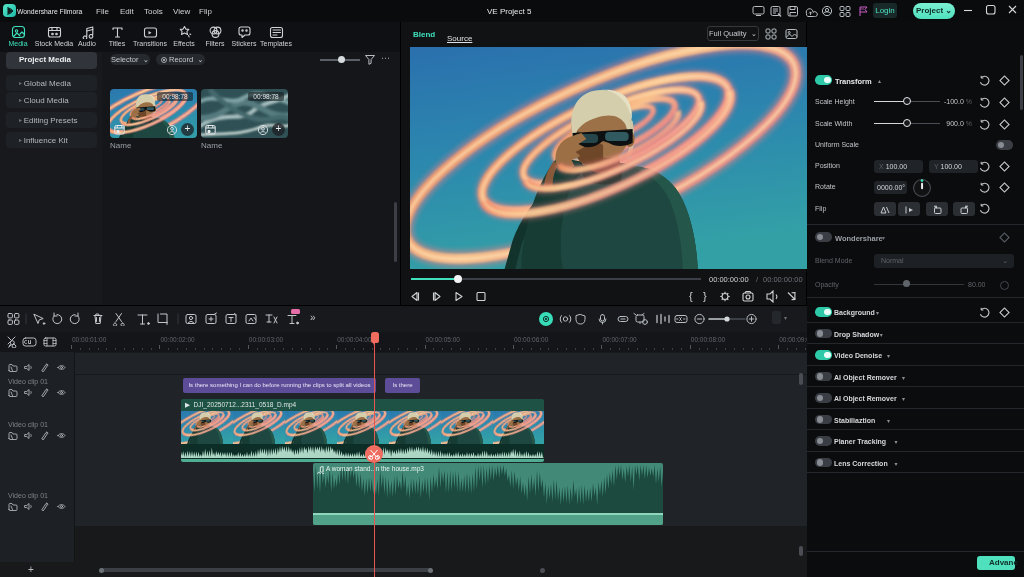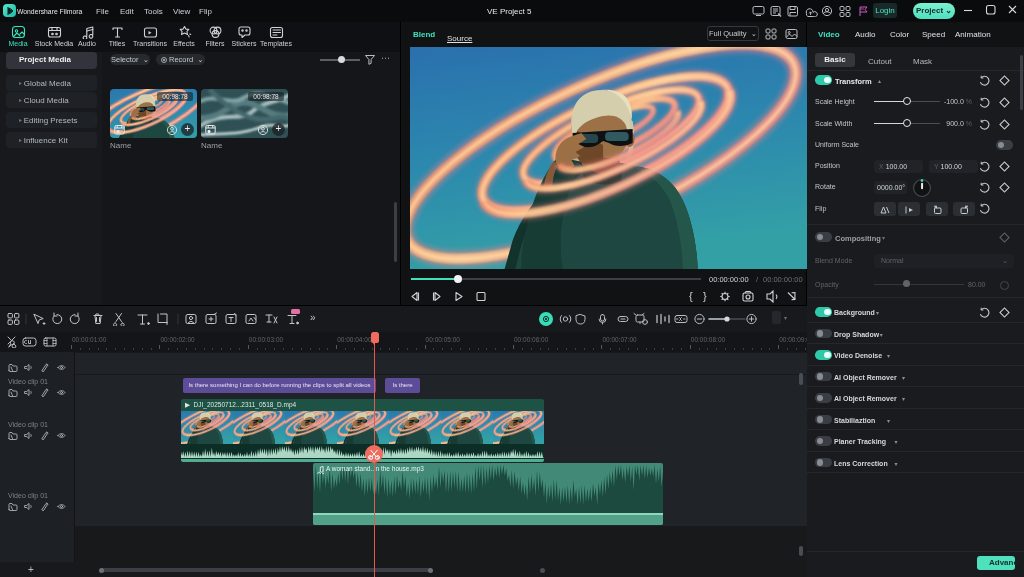--- a/index.html
+++ b/index.html
@@ -299,33 +299,20 @@
   <circle cx="36" cy="6.5" r="3"></circle>
         <path d="M36,1.8 v1.5 M36,9.7 v1.5 M31.3,6.5 h1.5 M39.2,6.5 h1.5 M32.7,3.2 l1,1 M38.3,8.8 l1,1 M32.7,9.8 l1,-1 M38.3,4.2 l1,-1"></path>
   <rect x="54" y="3" width="10" height="8" rx="1.5"></rect>
         <circle cx="59" cy="7" r="2"></circle>
         <path d="M56,3 l1,-1.5 h4 l1,1.5"></path>
   <path d="M78,4 v5 h3 l3,3 v-11 l-3,3 z M87,4.5 a3.5,3.5 0 0 1 0,4.4"></path>
   <path d="M100,2.5 l3.5,3.5 M107,9.5 l-3.5,-3.5 m0.1,3.6 l3.4,-0.1 l-0.1,-3.4 m-3.3,-3.4 l3.4,-0.1 l-0.1,3.4" transform="translate(-1,0)"></path>
  </svg>
 </div>
 
-<div class="abs" style="left:807px;top:22px;width:217px;height:555px;background:#191b1f;">
- <div class="abs" style="left:0;top:0;width:217px;height:25px;background:#101214;">
-  <span class="abs" style="left:11px;top:8px;color:#3fe2bd;font-weight:bold;">Video</span>
-  <span class="abs" style="left:48px;top:8px;color:#dfe2e4;">Audio</span>
-  <span class="abs" style="left:83px;top:8px;color:#dfe2e4;">Color</span>
-  <span class="abs" style="left:115px;top:8px;color:#dfe2e4;">Speed</span>
-  <span class="abs" style="left:148px;top:8px;color:#dfe2e4;">Animation</span>
- </div>
- <div class="abs" style="left:8px;top:31px;width:40px;height:14px;background:#34383d;border-radius:3px;color:#eceef0;font-weight:bold;text-align:center;line-height:14px;">Basic</div>
- <span class="abs" style="left:61px;top:35px;color:#b4b9be;">Cutout</span>
- <span class="abs" style="left:106px;top:35px;color:#b4b9be;">Mask</span>
- <div class="abs" style="left:0;top:48px;width:217px;height:1px;background:#24272b;"></div>
-</div>
 <span class="abs" style="left:835px;top:77px;color:#e8eaec;font-weight:bold;font-size:7.5px;">Transform</span>
     <span class="abs" style="left:878px;top:77px;color:#8b9096;font-size:6px;">▴</span>
     <div class="abs" style="left:815px;top:75px;width:17.0px;height:9.5px;border-radius:4.75px;background:#2ec9a8;"></div>
     <div class="abs" style="left:824.0px;top:76.5px;width:6.5px;height:6.5px;border-radius:50%;background:#eafff9;"></div>
     <svg class="abs" style="left:979px;top:75px" width="11" height="11" viewBox="0 0 11 11" fill="none" stroke="#c6cacd" stroke-width="1.1">
       <path d="M2.2,2.8 a4.4,4.4 0 1 1 -0.8,4.4"></path>
       <path d="M2.2,0.8 v2.2 h2.2" stroke-width="1"></path>
     </svg>
     <svg class="abs" style="left:999px;top:75px" width="11" height="11" viewBox="0 0 11 11" fill="none" stroke="#c6cacd" stroke-width="1.1">
       <rect x="2.3" y="2.3" width="6.4" height="6.4" transform="rotate(45 5.5 5.5)"></rect>
@@ -405,21 +392,21 @@
       <path d="M8.5,5 v-1.8 h2.2 l-2,1.8" fill="none"></path>
       <path d="M8.5,3.2 l2,1.8"></path>
     </svg>
     <svg class="abs" style="left:979px;top:203px" width="11" height="11" viewBox="0 0 11 11" fill="none" stroke="#c6cacd" stroke-width="1.1">
       <path d="M2.2,2.8 a4.4,4.4 0 1 1 -0.8,4.4"></path>
       <path d="M2.2,0.8 v2.2 h2.2" stroke-width="1"></path>
     </svg>
     <div class="abs" style="left:807px;top:224px;width:217px;height:1px;background:#24272b;"></div>
     <div class="abs" style="left:815px;top:232px;width:17.0px;height:9.5px;border-radius:4.75px;background:#3a3e44;"></div>
     <div class="abs" style="left:816.5px;top:233.5px;width:6.5px;height:6.5px;border-radius:50%;background:#878d93;"></div>
-    <span class="abs" style="left:835px;top:234px;color:#9aa0a5;font-weight:bold;font-size:7.5px;">Compositing</span>
+    <span class="abs" style="left:835px;top:234px;color:#9aa0a5;font-weight:bold;font-size:7.5px;">Wondershare</span>
     <span class="abs" style="left:882px;top:234px;color:#6c7177;font-size:6px;">▾</span>
     <svg class="abs" style="left:999px;top:232px" width="11" height="11" viewBox="0 0 11 11" fill="none" stroke="#5a5f65" stroke-width="1.1">
       <rect x="2.3" y="2.3" width="6.4" height="6.4" transform="rotate(45 5.5 5.5)"></rect>
     </svg>
     <span class="abs" style="left:815px;top:257px;color:#5f646a;font-size:7px;">Blend Mode</span>
     <div class="abs" style="left:874px;top:254px;width:140px;height:14px;background:#1d2024;border-radius:3px;line-height:14px;color:#5f646a;padding-left:7px;font-size:7px;">Normal<span class="abs" style="right:6px;">⌄</span></div>
     <span class="abs" style="left:815px;top:281px;color:#5f646a;font-size:7px;">Opacity</span>
     <div class="abs" style="left:874px;top:283.5px;width:90px;height:1.5px;background:#33373c;"></div>
     <div class="abs" style="left:903px;top:280px;width:7px;height:7px;border-radius:50%;background:#5f646a;"></div>
     <span class="abs" style="left:968px;top:281px;color:#5f646a;font-size:7px;">80.00</span>

